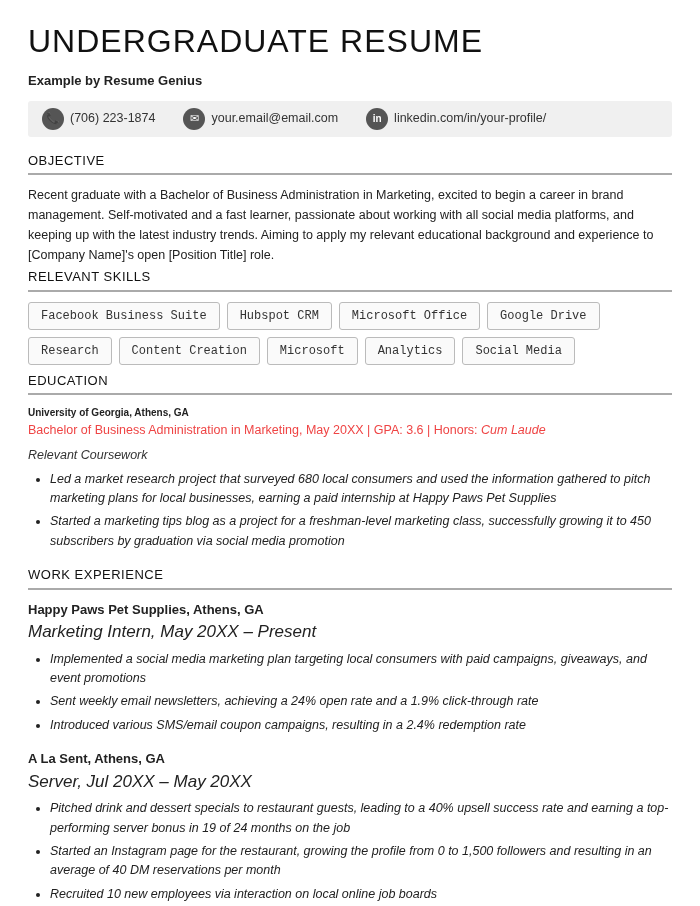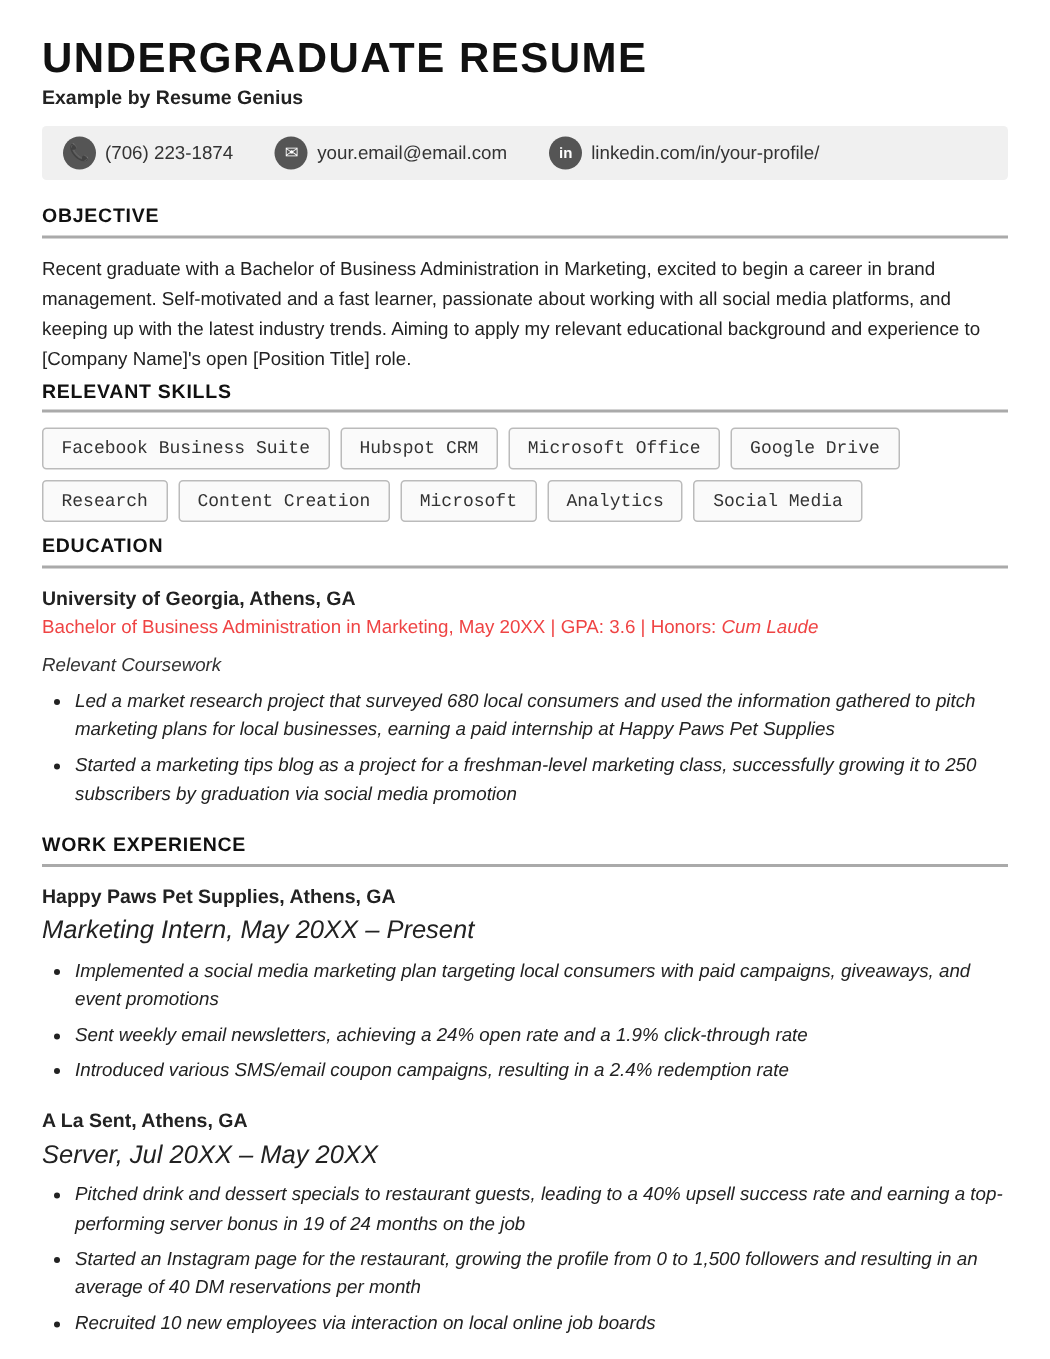--- a/index.html
+++ b/index.html
@@ -10,26 +10,26 @@
       font-size: 13px;
       line-height: 1.5;
     }
     .page {
       width: 700px;
       min-height: 906px;
       background: #fff;
       padding: 24px 28px 30px 28px;
     }
     .resume-title {
-      font-size: 28px;
-      font-weight: 700;
+      font-size: 32px;
+      font-weight: 400;
       letter-spacing: 1px;
       color: #111;
       line-height: 1.1;
-      margin-bottom: 0;
+      margin-bottom: 12px;
     }
     .subtitle {
       font-size: 13px;
       font-weight: bold;
       color: #222;
       margin-bottom: 10px;
     }
     .contact-bar {
       display: flex;
       align-items: center;
@@ -53,21 +53,21 @@
       background: #555;
       display: flex;
       align-items: center;
       justify-content: center;
       color: #fff;
       font-size: 11px;
       flex-shrink: 0;
     }
     .section-header {
       font-size: 13px;
-      font-weight: 700;
+      font-weight: 400;
       letter-spacing: 0.5px;
       color: #111;
       border-bottom: 2px solid #aaa;
       padding-bottom: 3px;
       margin-bottom: 10px;
       margin-top: 2px;
       text-transform: uppercase;
     }
     .objective-text {
       font-size: 12.5px;
@@ -84,21 +84,21 @@
       border: 1px solid #bbb;
       border-radius: 3px;
       padding: 4px 12px;
       font-size: 12px;
       color: #333;
       background: #fafafa;
       font-family: Liberation Mono, monospace;
     }
     .edu-employer {
       font-weight: bold;
-      font-size: 13px;
+      font-size: 10px;
       margin-bottom: 1px;
     }
     .edu-degree {
       font-size: 12.5px;
       color: #ef4444;
       margin-bottom: 4px;
     }
     .edu-coursework {
       font-style: italic;
       font-size: 12.5px;
@@ -175,21 +175,21 @@
   <div class="section-header">EDUCATION</div>
   <div class="work-block">
     <div class="edu-employer">University of Georgia, Athens, GA</div>
     <div class="edu-degree">
       <span>Bachelor of Business Administration in Marketing, May 20XX | GPA: 3.6 | Honors:</span>
       <span class="italic">Cum Laude</span>
     </div>
     <div class="edu-coursework">Relevant Coursework</div>
     <ul class="bullet-list" id="edu-bullets">
     <li>Led a market research project that surveyed 680 local consumers and used the information gathered to pitch marketing plans for local businesses, earning a paid internship at Happy Paws Pet Supplies</li>
-        <li>Started a marketing tips blog as a project for a freshman-level marketing class, successfully growing it to 250 subscribers by graduation via social media promotion</li>
+        <li>Started a marketing tips blog as a project for a freshman-level marketing class, successfully growing it to 450 subscribers by graduation via social media promotion</li>
       </ul>
   </div>
 
   <div class="section-header">WORK EXPERIENCE</div>
   <div id="work-container">
       <div class="work-block">
         <div class="work-employer">Happy Paws Pet Supplies, Athens, GA</div>
         <div class="work-title">Marketing Intern, May 20XX – Present</div>
         <ul class="bullet-list">
           <li>Implemented a social media marketing plan targeting local consumers with paid campaigns, giveaways, and event promotions</li>

